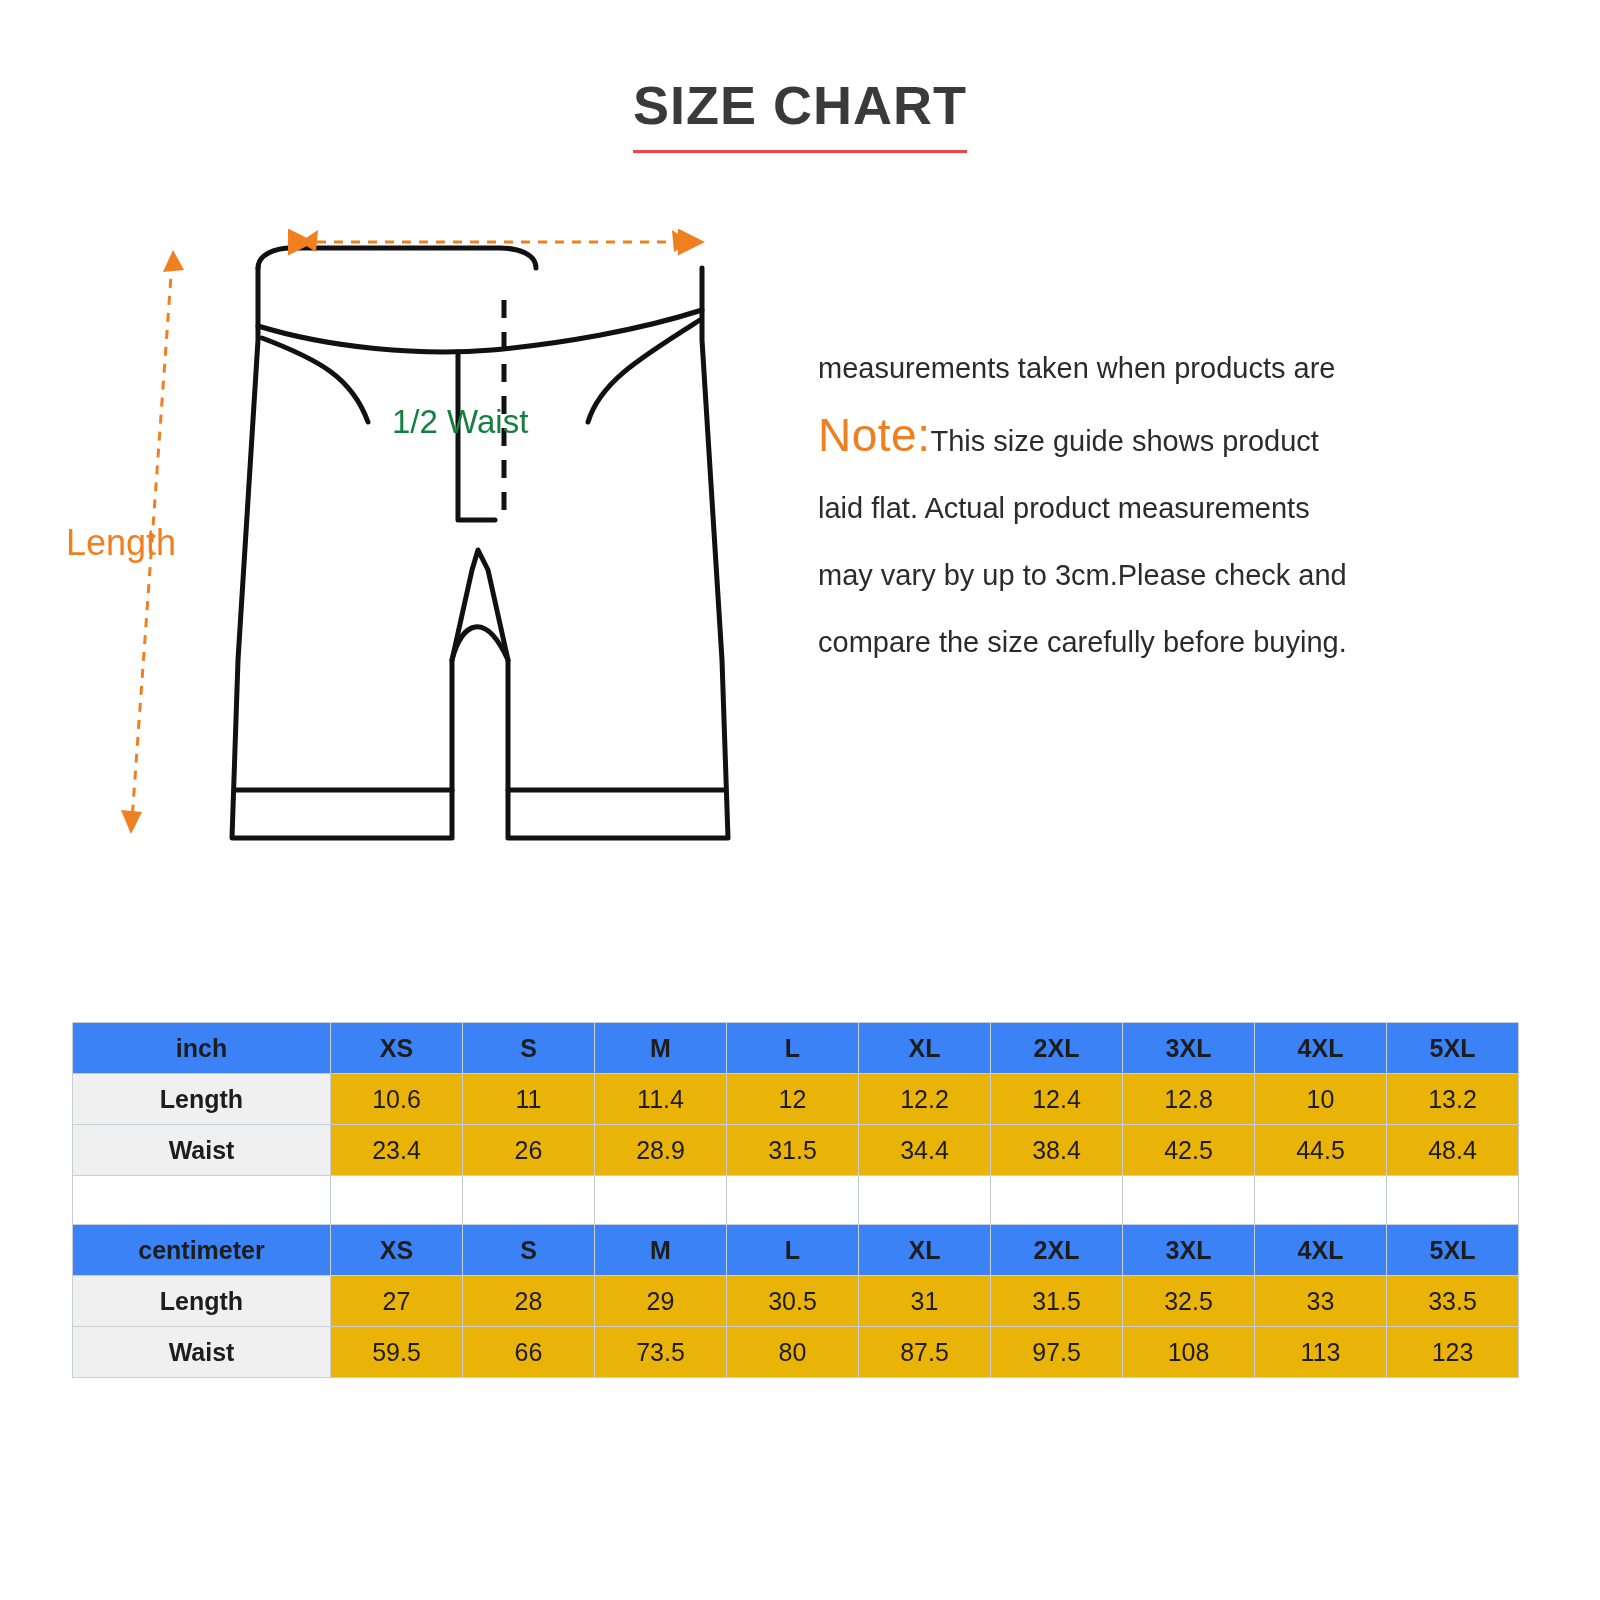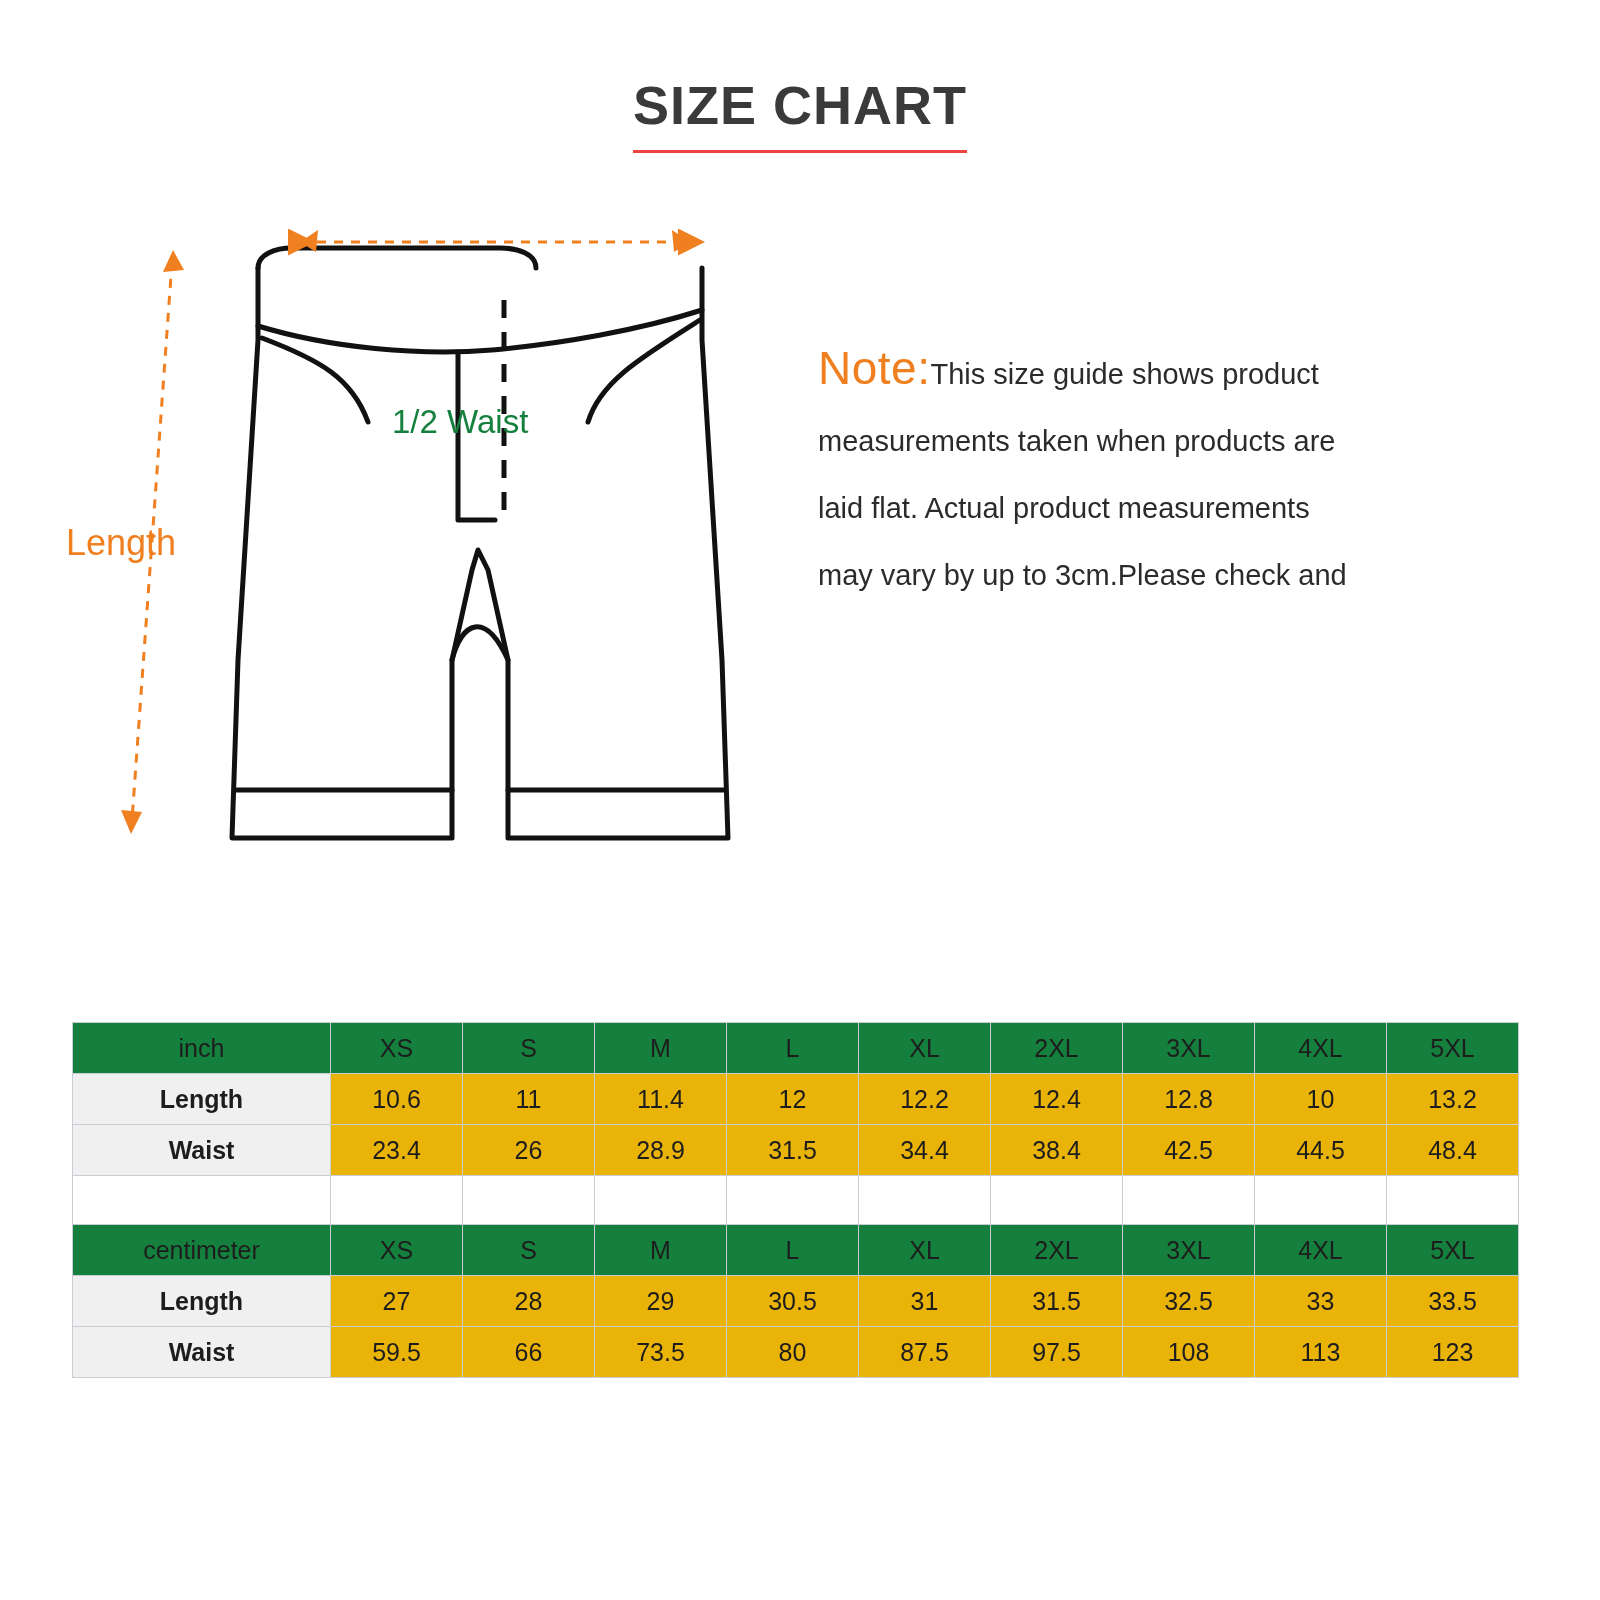--- a/index.html
+++ b/index.html
@@ -96,22 +96,22 @@
   }
   table.size-table td {
     border: 1px solid #c9cdd4;
     height: 50px;
     text-align: center;
     font-size: 25px;
     color: #1d1d1d;
     padding: 0;
   }
   td.hdr {
-    background: #15803d;
-    font-weight: normal;
+    background: #3b82f6;
+    font-weight: bold;
   }
   td.rowlbl {
     background: #f0f0f0;
     font-weight: bold;
   }
   td.val {
     background: #eab308;
   }
   tr.spacer td {
     height: 48px;
@@ -167,26 +167,27 @@
     <line x1="172" y1="72" x2="132" y2="630" stroke="#ef7f1f" stroke-width="3" stroke-dasharray="9 8"></line>
     <path d="M173,60 L163,82 L184,80 z" fill="#ef7f1f"></path>
     <path d="M131,644 L121,620 L142,622 z" fill="#ef7f1f"></path>
   </svg>
 
   <div class="lbl-half-waist">1/2 Waist</div>
   <div class="lbl-length">Length</div>
 </div>
 
 <div class="note-block">
+  <div class="note-line">measurements taken when products are</div>
   <div class="note-line">
     <span class="note-word">Note:</span><span>This size guide shows product</span>
   </div>
-  <div class="note-line">measurements taken when products are</div>
   <div class="note-line">laid flat. Actual product measurements</div>
   <div class="note-line">may vary by up to 3cm.Please check and</div>
+  <div class="note-line">compare the size carefully before buying.</div>
 </div>
 
 <div class="table-wrap">
   <table class="size-table">
     <colgroup>
       <col class="c0">
         <col class="cn">
         <col class="cn">
         <col class="cn">
         <col class="cn">

